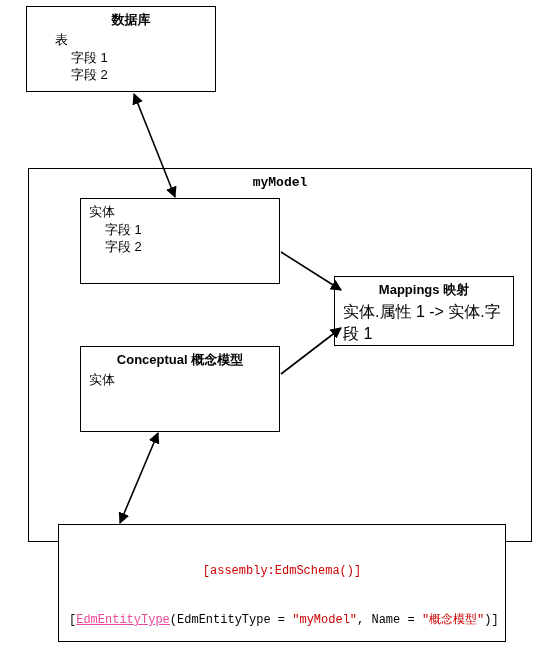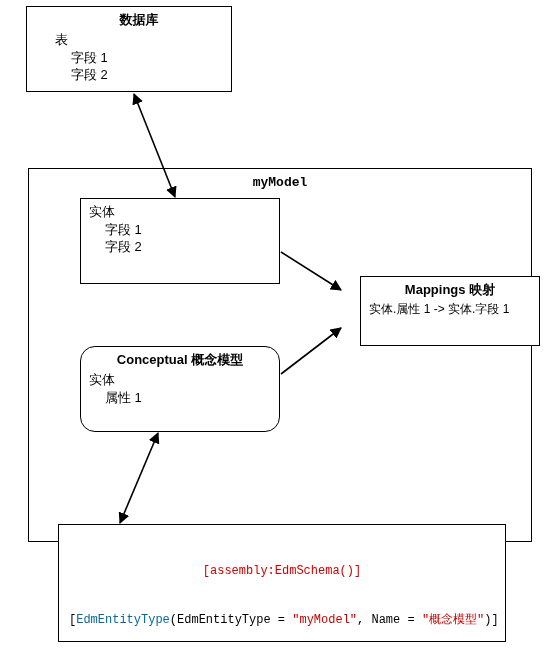--- a/index.html
+++ b/index.html
@@ -44,53 +44,52 @@
     position: absolute;
     border: 1.5px solid #000;
     background: #fff;
     padding: 6px 10px 4px 10px;
     font-family: "Courier New", monospace;
     font-size: 12px;
     line-height: 1.35;
     white-space: pre;
   }
   .c-red { color: #c00; }
-  .c-teal { color: #0369a1; }
+  .c-teal { color: #ec4899; text-decoration: underline; }
   .c-black { color: #000; }
   .code-center { text-align: center; }
 </style>
 </head>
 <body>
 
-<div class="box" style="left:26px; top:6px; width:206px; height:86px;padding-left:28px;">
+<div class="box" style="left:26px; top:6px; width:190px; height:86px;padding-left:28px;">
   <div class="box-title">数据库</div>
   <div class="entry indent1">表</div>
   <div class="entry indent2">字段 1</div>
   <div class="entry indent2">字段 2</div>
 </div>
 
 <div class="box" style="left:28px; top:168px; width:504px; height:374px; padding:4px 8px;">
   <div class="container-title">myModel</div>
 </div>
 
 <div class="box" style="left:80px; top:198px; width:200px; height:86px;">
   <div class="entry indent1">实体</div>
   <div class="entry indent2">字段 1</div>
   <div class="entry indent2">字段 2</div>
 </div>
 
-<div class="box" style="left:80px; top:346px; width:200px; height:86px;border-radius:15px;">
+<div class="box" style="left:80px; top:346px; width:200px; height:86px;">
   <div class="box-title">Conceptual  概念模型</div>
   <div class="entry indent1">实体</div>
-  <div class="entry indent2">属性 1</div>
 </div>
 
-<div class="box" style="left:360px; top:276px; width:180px; height:70px;">
+<div class="box" style="left:334px; top:276px; width:180px; height:70px;">
   <div class="box-title">Mappings  映射</div>
-  <div class="entry" style="font-size:12px;">实体.属性 1 -&gt; 实体.字段 1</div>
+  <div class="entry" style="font-size:16px;">实体.属性 1 -&gt; 实体.字段 1</div>
 </div>
 
 <div class="codebox" style="left:58px; top:524px; width:448px; height:118px;">
   <div class="code-center"><span class="c-red">[assembly:EdmSchema()]</span></div>
   <div><span class="c-black">[</span><span class="c-teal">EdmEntityType</span><span class="c-black">(EdmEntityType = </span><span class="c-red">"myModel"</span><span class="c-black">, Name = </span><span class="c-red">"概念模型"</span><span class="c-black">)]</span></div>
   
   
   
   
   

